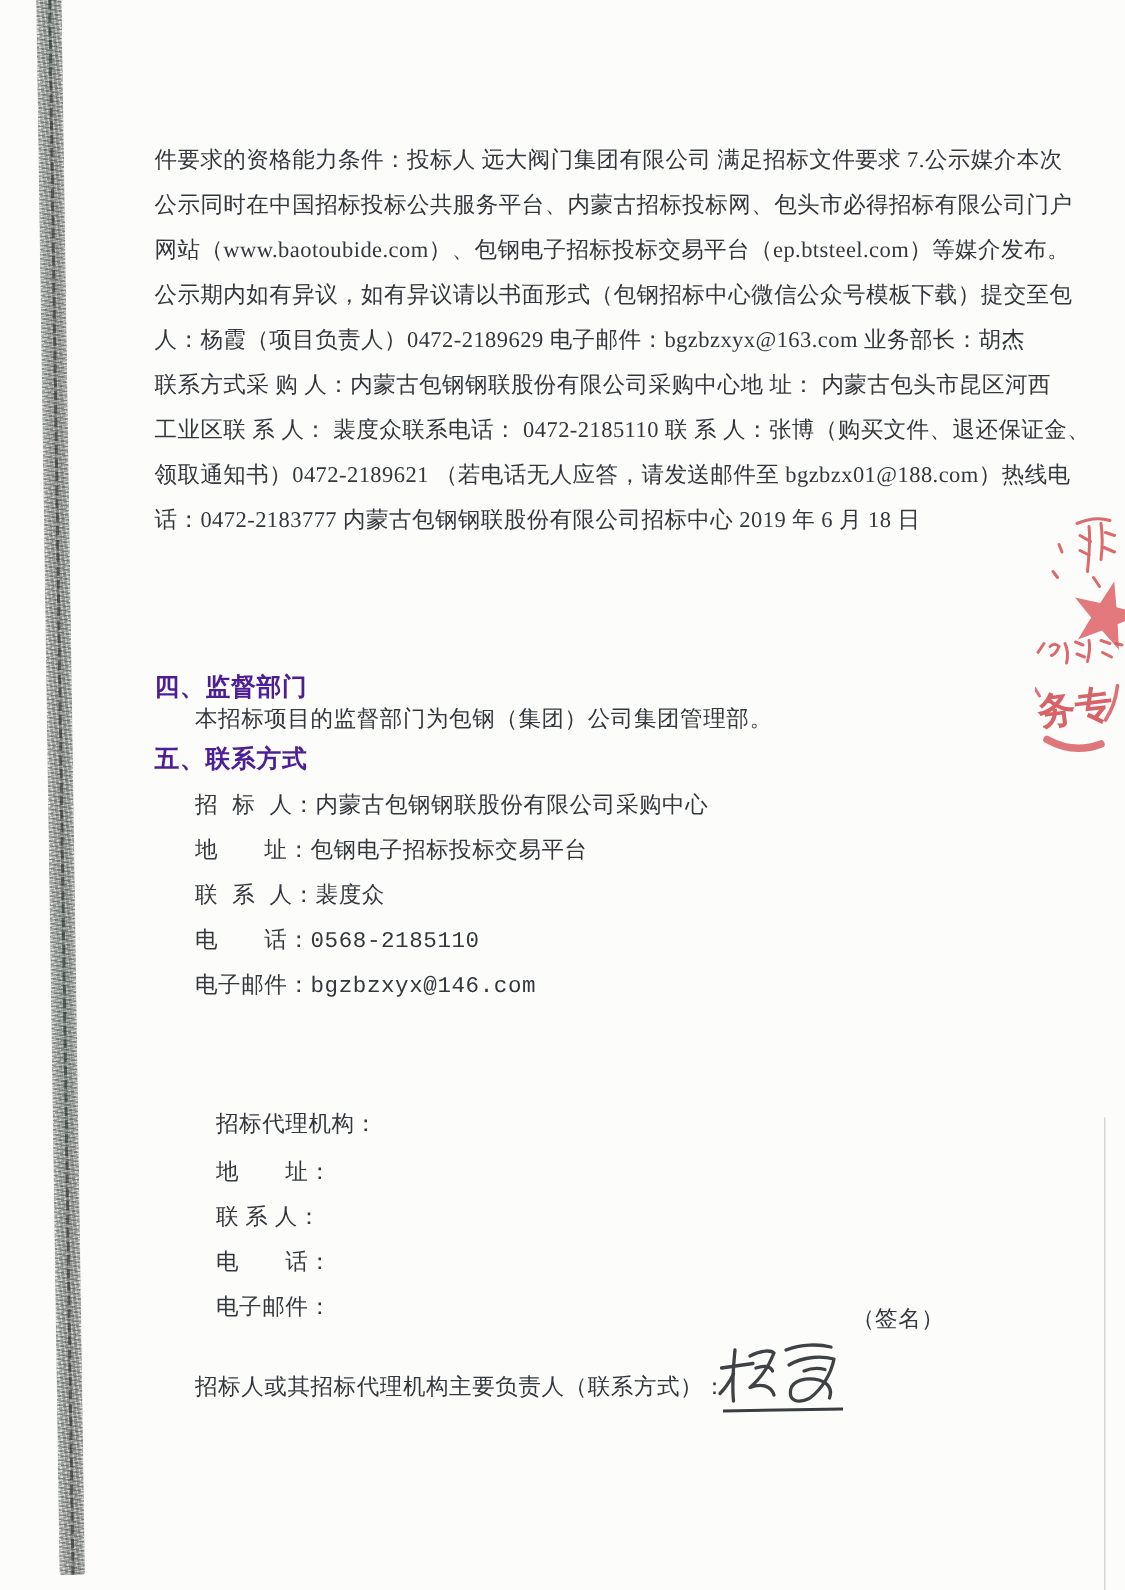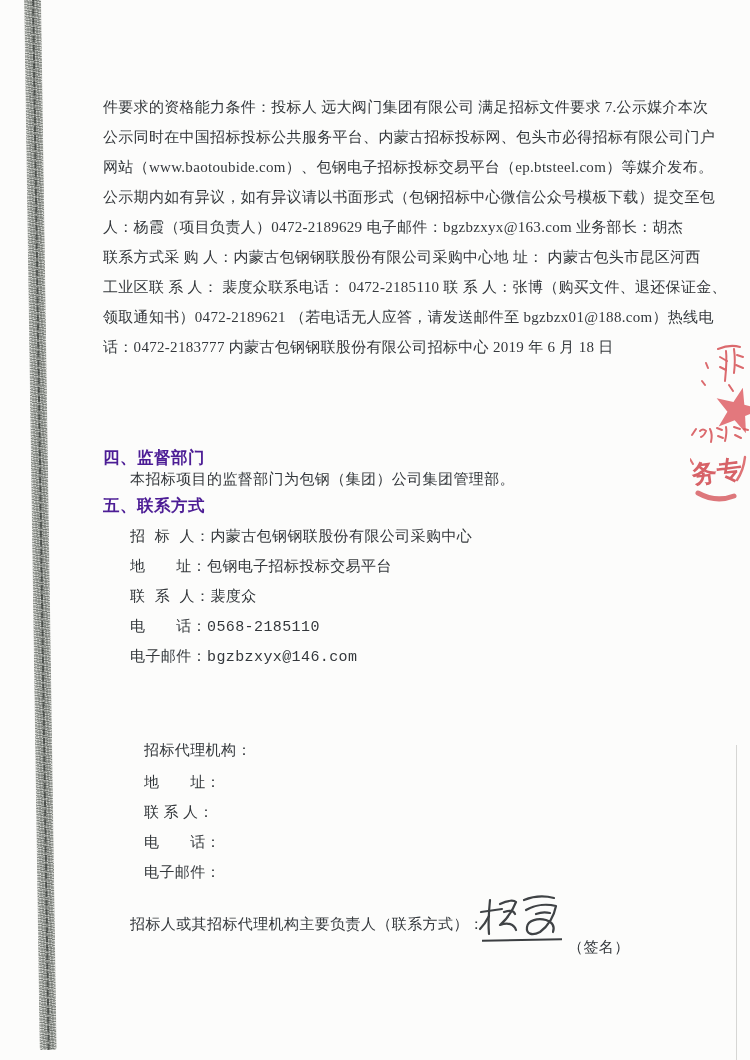--- a/index.html
+++ b/index.html
@@ -39,21 +39,21 @@
 
   .contact-block{position:absolute;left:130px;top:523px;}
   .agency-block{position:absolute;left:144px;top:693px;margin-top:42px;}
   .c-row{height:30px;line-height:30px;font-size:15px;letter-spacing:.4px;white-space:nowrap;font-family:Liberation Mono, monospace;}
   .a-row{height:30px;line-height:30px;font-size:15px;letter-spacing:.4px;white-space:nowrap;}
   .agency-title{height:30px;line-height:30px;font-size:15px;letter-spacing:.4px;margin-bottom:2px;}
 
   .sig-row{position:absolute;left:130px;top:915px;font-size:15px;letter-spacing:.4px;white-space:nowrap;}
   .sig-svg{position:absolute;left:478px;top:892px;}
   .sig-underline{position:absolute;left:482px;top:939px;width:80px;height:2px;background:#3b3e41;transform:rotate(-1deg);}
-  .sig-suffix{position:absolute;left:568px;top:938px;font-size:15px;letter-spacing:.4px;white-space:nowrap;}
+  .sig-suffix{position:absolute;left:568px;top:870px;font-size:15px;letter-spacing:.4px;white-space:nowrap;}
 
   .stamp{position:absolute;left:690px;top:343px;width:60px;height:165px;}
   .stamp text{font-family:"Liberation Sans","DejaVu Sans",sans-serif;}
 </style>
 </head>
 <body>
 
 <div class="page">
 
   <div class="binding-strip"></div>

